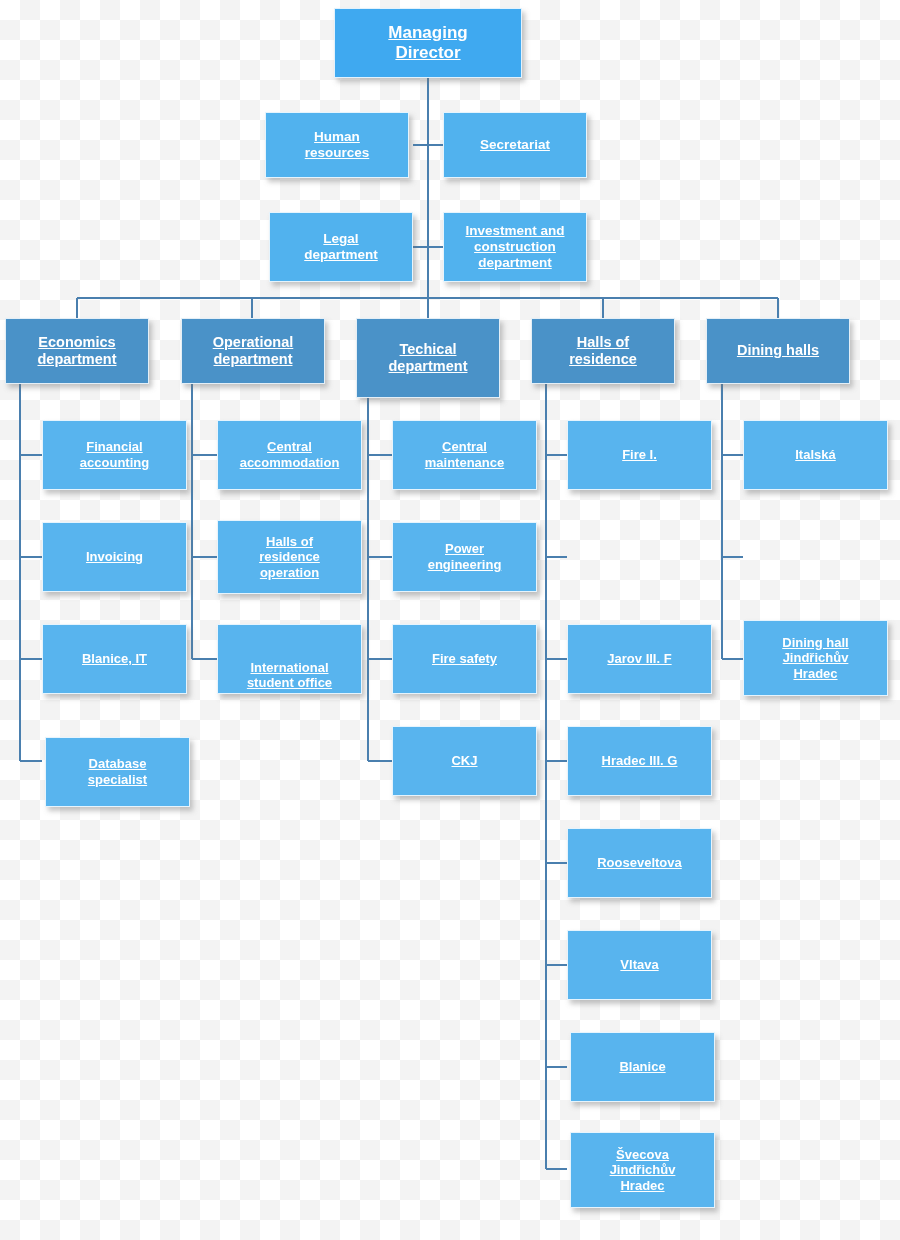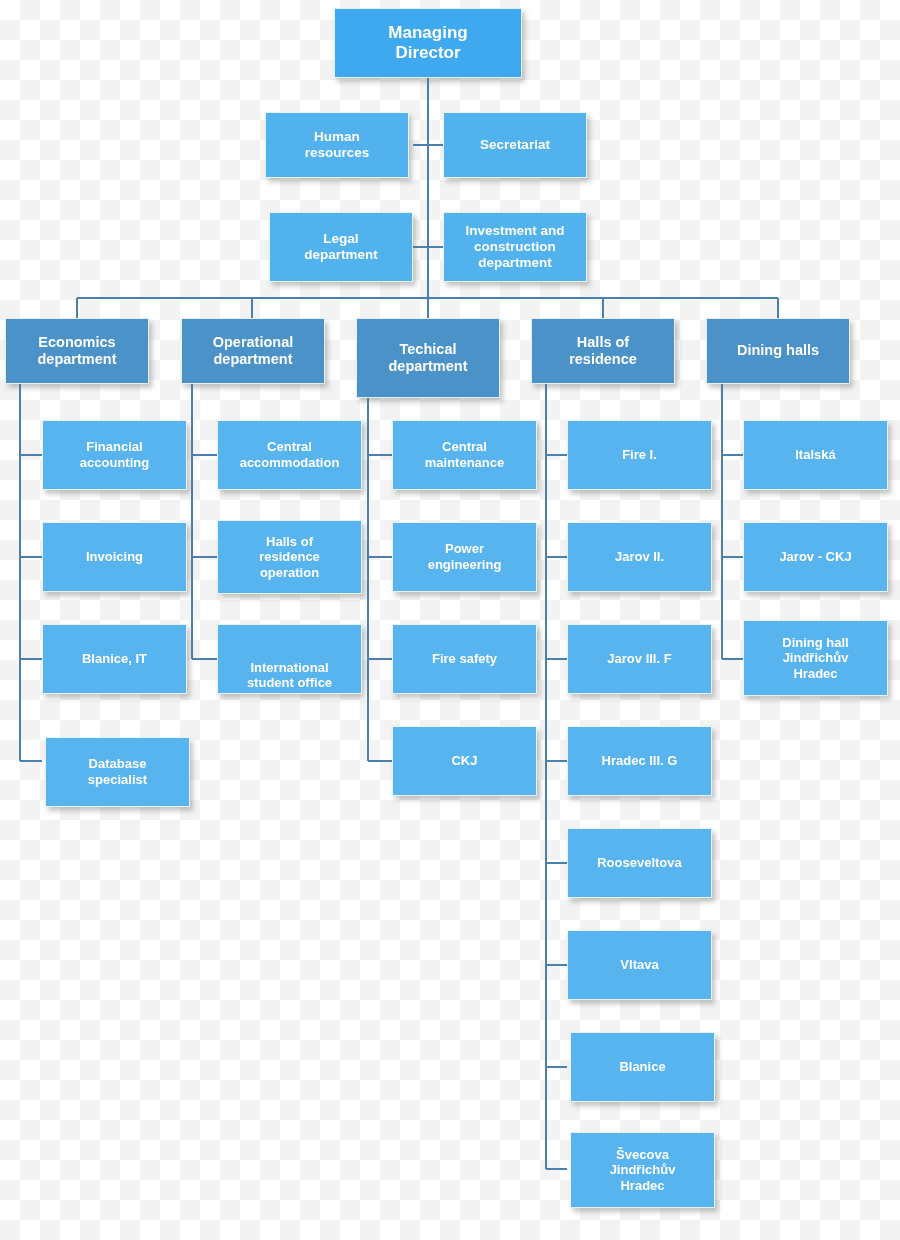--- a/index.html
+++ b/index.html
@@ -41,20 +41,21 @@
     color: #ffffff;
     font-weight: bold;
     line-height: 1.2;
     border: 1px solid rgba(255,255,255,0.85);
     box-shadow: 3px 4px 5px rgba(120,120,120,0.42);
     padding: 2px 6px;
   }
   .node span {
     display: block;
     width: 100%;
+    text-decoration: underline;
   }
   .lvl-root {
     background: #3fa9f0;
     font-size: 17px;
   }
   .lvl-staff {
     background: #51b2ee;
     font-size: 13.5px;
   }
   .lvl-dept {
@@ -185,23 +186,20 @@
   <div class="node lvl-leaf" style="left:392px; top:624px; width:145px; height:70px;justify-content:center;">
     <span>Fire safety</span>
   </div>
   <div class="node lvl-leaf" style="left:392px; top:726px; width:145px; height:70px;">
     <span>CKJ</span>
   </div>
 
   <div class="node lvl-leaf" style="left:567px; top:420px; width:145px; height:70px;">
     <span>Fire I.</span>
   </div>
-  <div class="node lvl-leaf" style="left:567px; top:522px; width:145px; height:70px;">
-    <span>Jarov II.</span>
-  </div>
   <div class="node lvl-leaf" style="left:567px; top:624px; width:145px; height:70px;">
     <span>Jarov III. F</span>
   </div>
   <div class="node lvl-leaf" style="left:567px; top:726px; width:145px; height:70px;">
     <span>Hradec III. G</span>
   </div>
   <div class="node lvl-leaf" style="left:567px; top:828px; width:145px; height:70px;">
     <span>Rooseveltova</span>
   </div>
   <div class="node lvl-leaf" style="left:567px; top:930px; width:145px; height:70px;">
@@ -210,20 +208,17 @@
   <div class="node lvl-leaf" style="left:570px; top:1032px; width:145px; height:70px;">
     <span>Blanice</span>
   </div>
   <div class="node lvl-leaf" style="left:570px; top:1132px; width:145px; height:76px;">
     <span>Švecova<br>Jindřichův<br>Hradec</span>
   </div>
 
   <div class="node lvl-leaf" style="left:743px; top:420px; width:145px; height:70px;">
     <span>Italská</span>
   </div>
-  <div class="node lvl-leaf" style="left:743px; top:522px; width:145px; height:70px;">
-    <span>Jarov - CKJ</span>
-  </div>
   <div class="node lvl-leaf" style="left:743px; top:620px; width:145px; height:76px;">
     <span>Dining hall<br>Jindřichův<br>Hradec</span>
   </div>
 
 </div>
 
 </body></html>

